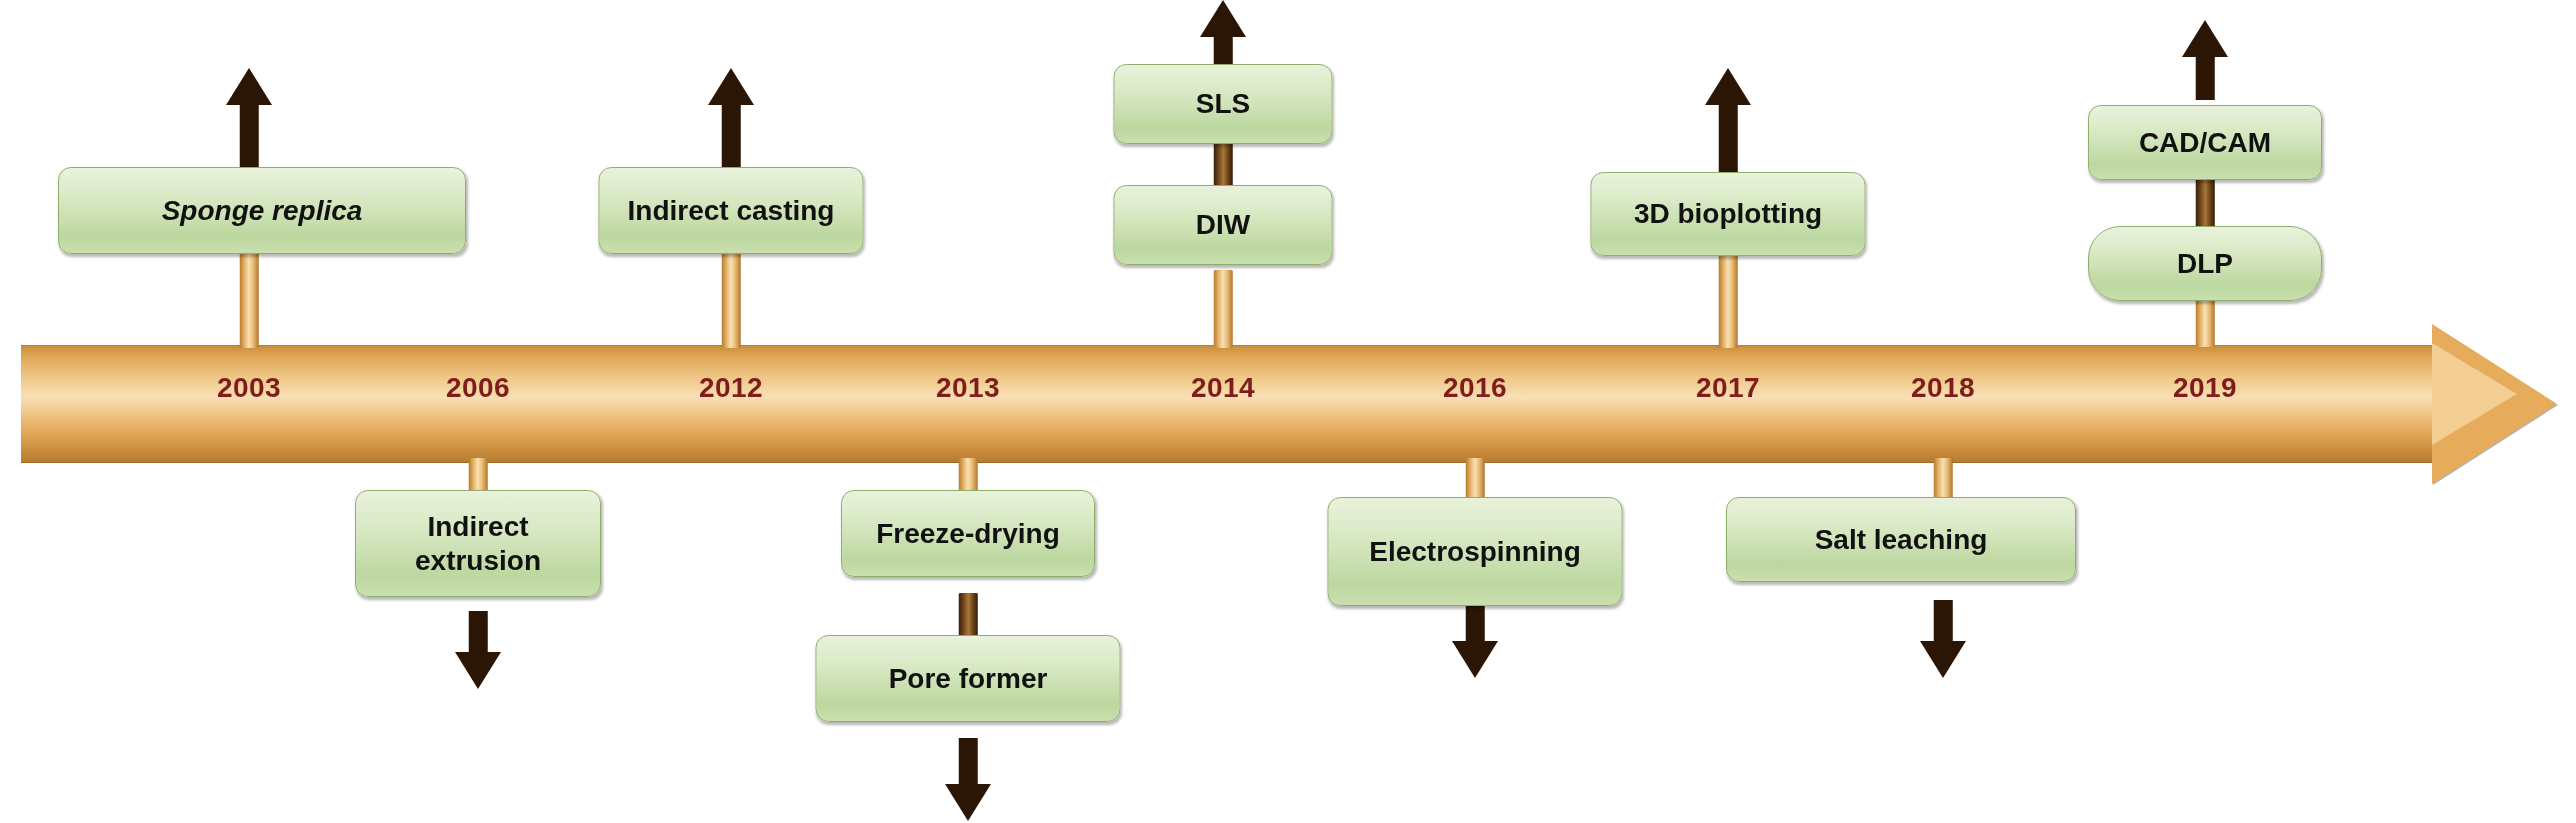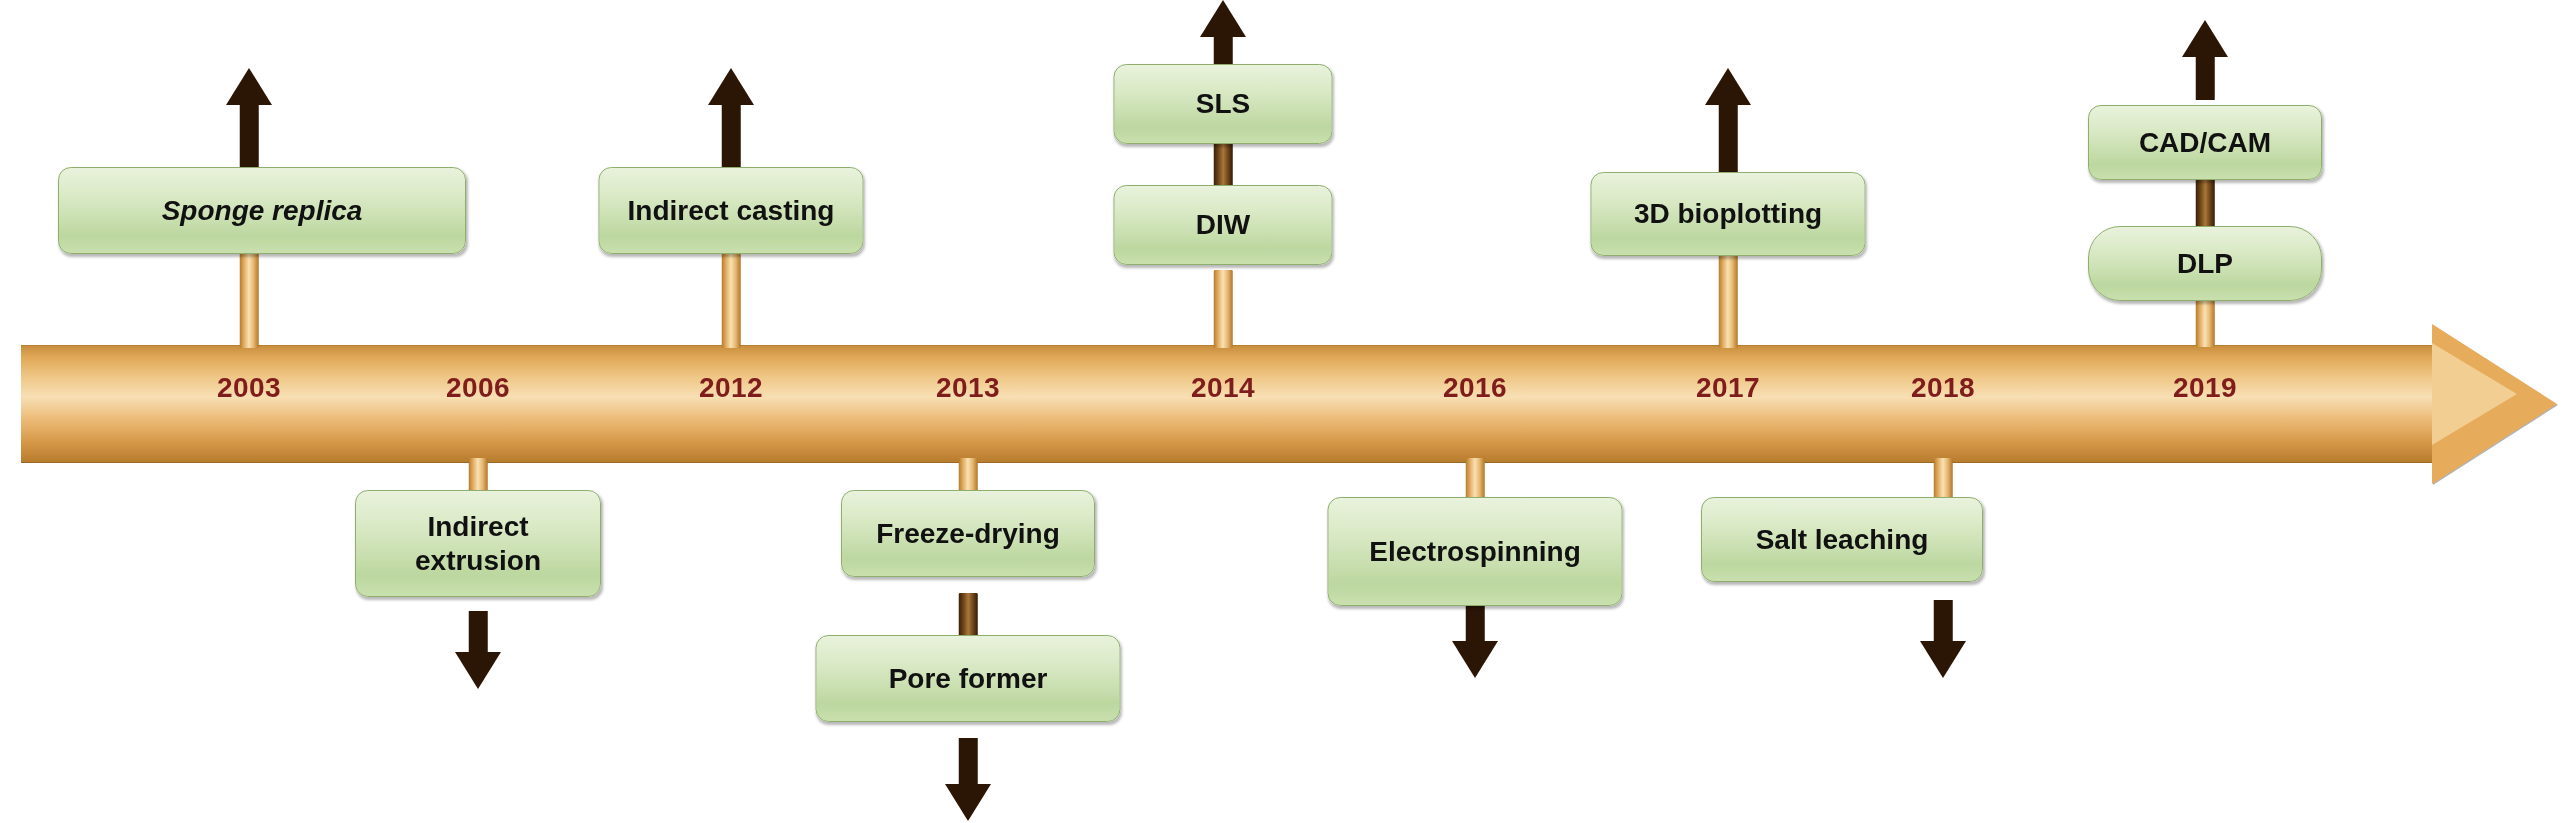--- a/index.html
+++ b/index.html
@@ -218,21 +218,21 @@
 
   <div class="ebox" style="left:478px; top:490px; width:246px; height:107px; white-space:pre-line;">Indirect
 extrusion</div>
 
   <div class="ebox" style="left:968px; top:490px; width:254px; height:87px;">Freeze-drying</div>
 
   <div class="ebox" style="left:968px; top:635px; width:305px; height:87px;">Pore former</div>
 
   <div class="ebox" style="left:1475px; top:497px; width:295px; height:109px;">Electrospinning</div>
 
-  <div class="ebox" style="left:1842px; top:497px; width:282px; height:85px;">Salt leaching</div>
+  <div class="ebox" style="left:1901px; top:497px; width:350px; height:85px;">Salt leaching</div>
 
   <div class="year" style="left:249px;">2003</div>
   <div class="year" style="left:478px;">2006</div>
   <div class="year" style="left:731px;">2012</div>
   <div class="year" style="left:968px;">2013</div>
   <div class="year" style="left:1223px;">2014</div>
   <div class="year" style="left:1475px;">2016</div>
   <div class="year" style="left:1728px;">2017</div>
   <div class="year" style="left:1943px;">2018</div>
   <div class="year" style="left:2205px;">2019</div>

